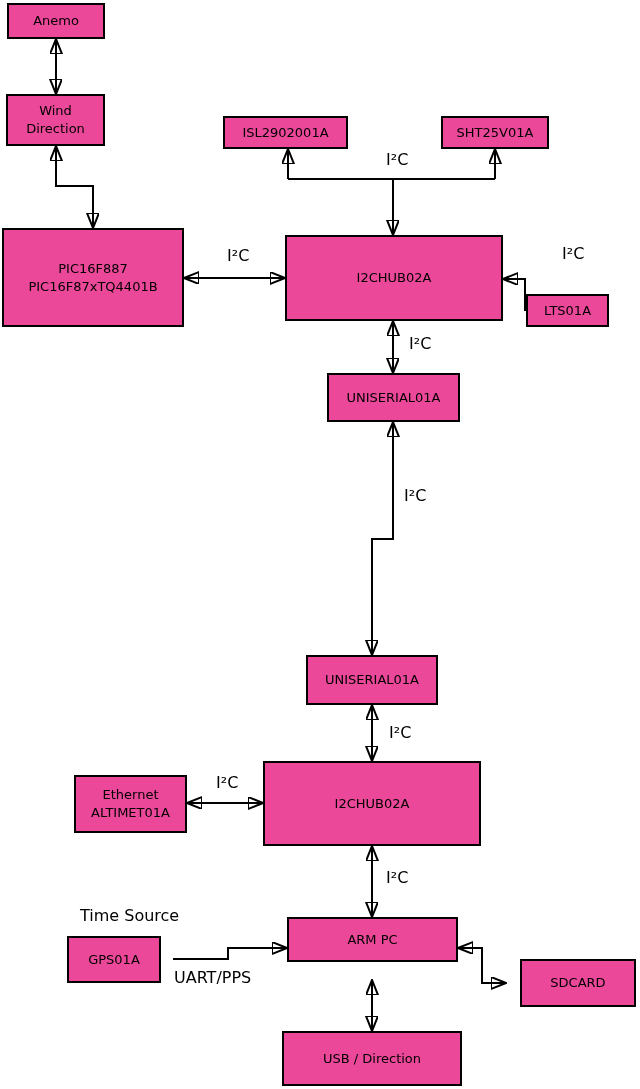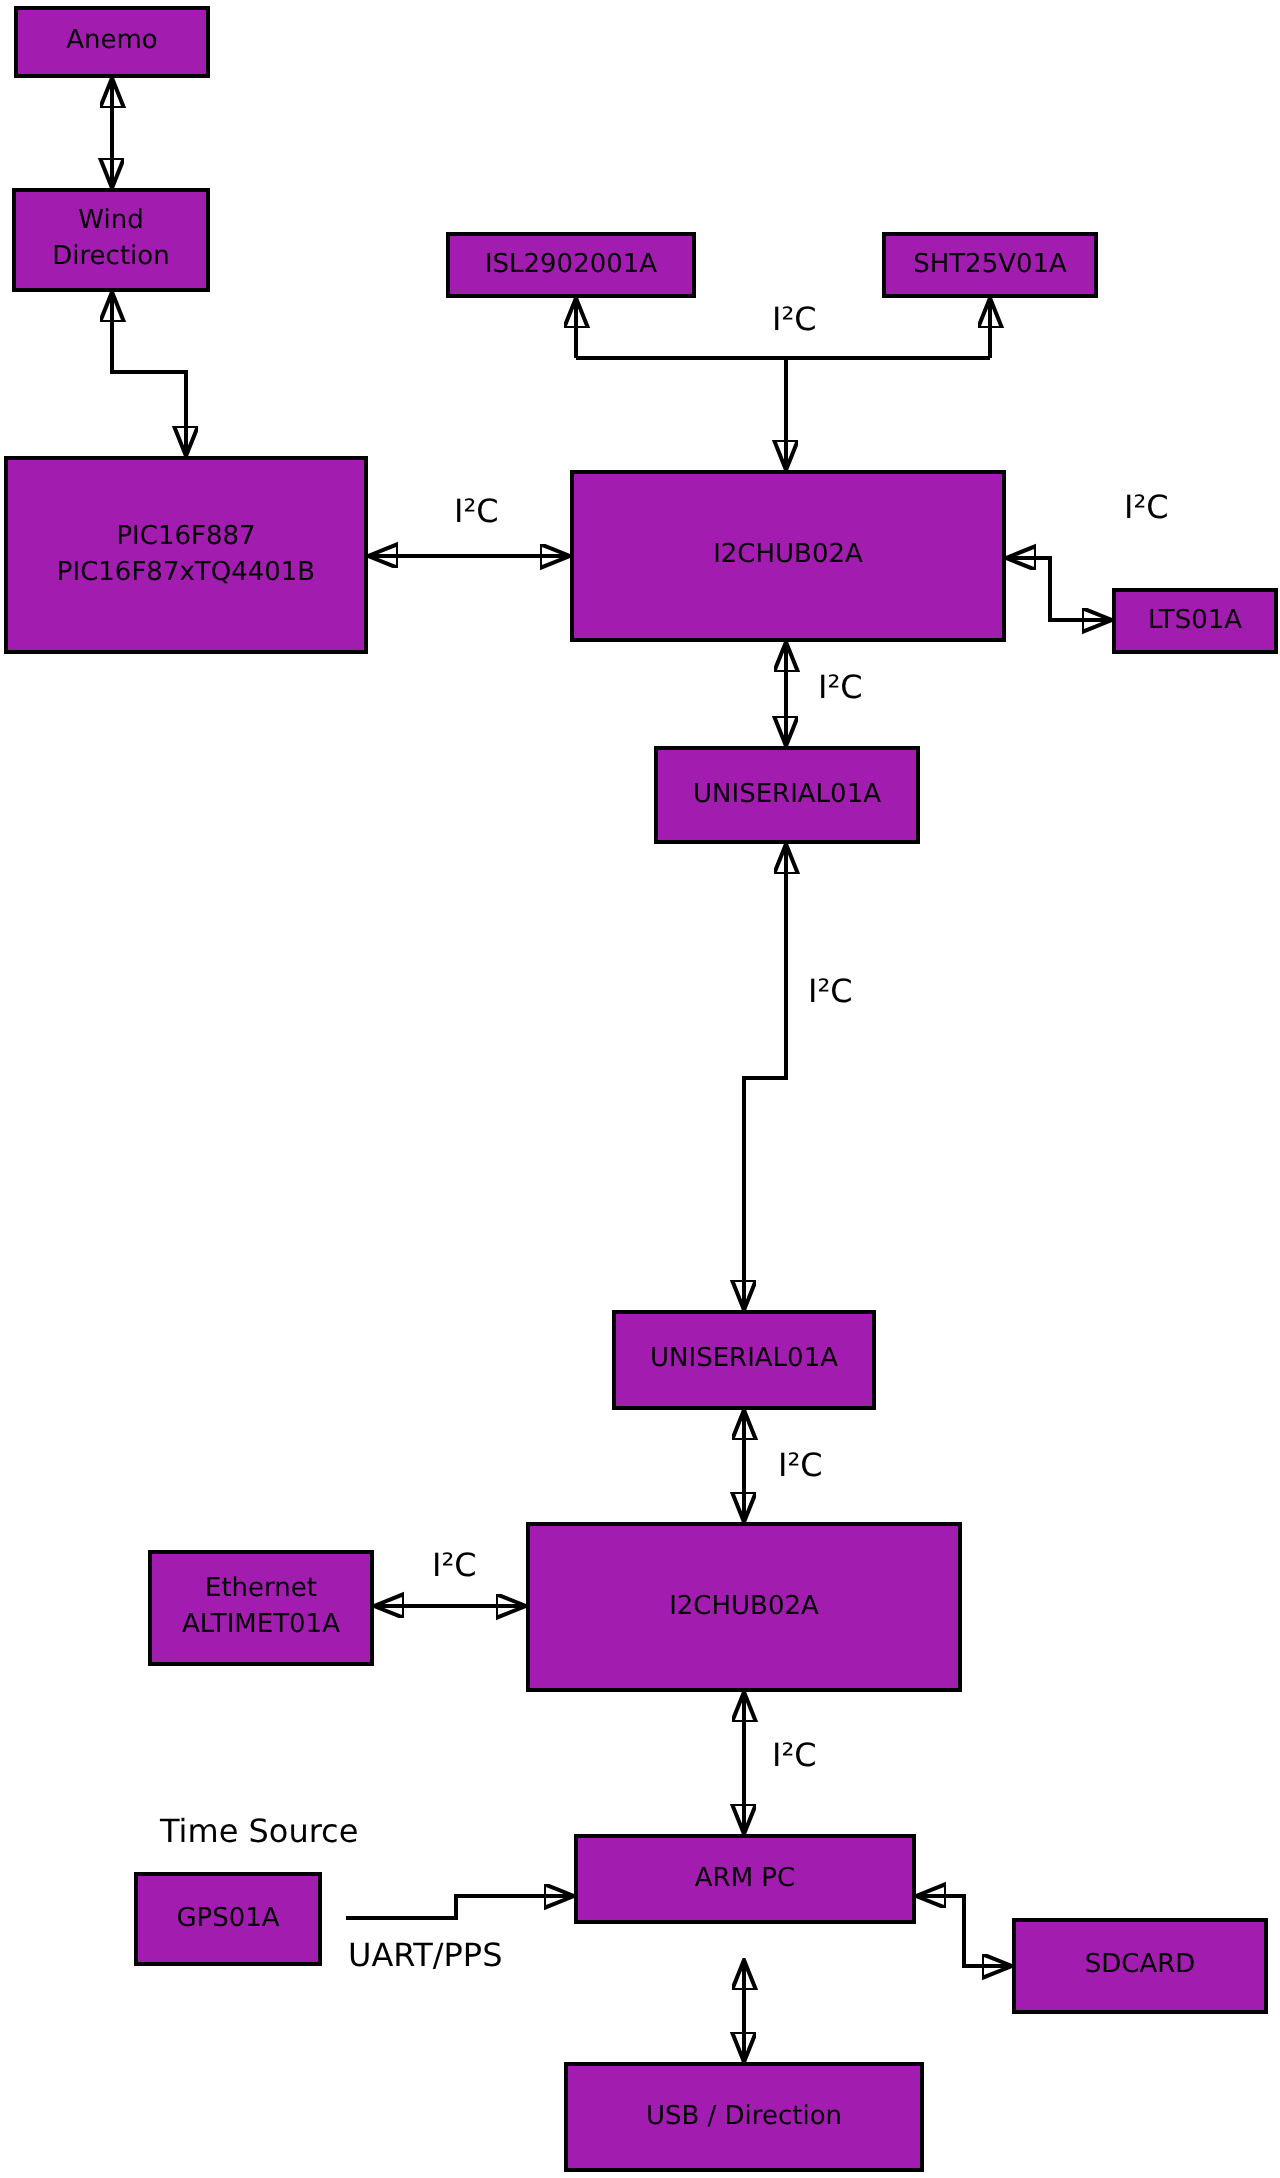--- a/index.html
+++ b/index.html
@@ -18,21 +18,21 @@
     width: 640px; height: 1089px;
   }
   .connectors path {
     stroke: #000000;
     stroke-width: 2;
     fill: none;
   }
   .box {
     position: absolute;
     border: 2px solid #000000;
-    background: #a21caf;
+    background: #ec4899;
     display: flex;
     align-items: center;
     justify-content: center;
     text-align: center;
     font-size: 13px;
     line-height: 18px;
   }
   .box-label { white-space: pre-line; }
   .lbl {
     position: absolute;
@@ -89,21 +89,21 @@
   </div>
 
   <div class="box" style="left:441px; top:116px; width:108px; height:33px">
     <span class="box-label">SHT25V01A</span>
   </div>
 
   <div class="box" style="left:285px; top:235px; width:218px; height:86px">
     <span class="box-label">I2CHUB02A</span>
   </div>
 
-  <div class="box" style="left:556px; top:294px; width:83px; height:33px">
+  <div class="box" style="left:526px; top:294px; width:83px; height:33px">
     <span class="box-label">LTS01A</span>
   </div>
 
   <div class="box" style="left:327px; top:373px; width:133px; height:49px">
     <span class="box-label">UNISERIAL01A</span>
   </div>
 
   <div class="box" style="left:306px; top:655px; width:132px; height:50px">
     <span class="box-label">UNISERIAL01A</span>
   </div>
@@ -118,21 +118,21 @@
   </div>
 
   <div class="box" style="left:67px; top:936px; width:94px; height:47px">
     <span class="box-label">GPS01A</span>
   </div>
 
   <div class="box" style="left:287px; top:917px; width:171px; height:45px">
     <span class="box-label">ARM PC</span>
   </div>
 
-  <div class="box" style="left:506px; top:959px; width:128px; height:48px">
+  <div class="box" style="left:520px; top:959px; width:116px; height:48px">
     <span class="box-label">SDCARD</span>
   </div>
 
   <div class="box" style="left:282px; top:1031px; width:180px; height:55px">
     <span class="box-label">USB / Direction</span>
   </div>
 
   <div class="lbl" style="left:386px; top:153px">I²C</div>
   <div class="lbl" style="left:227px; top:249px">I²C</div>
   <div class="lbl" style="left:562px; top:247px">I²C</div>

